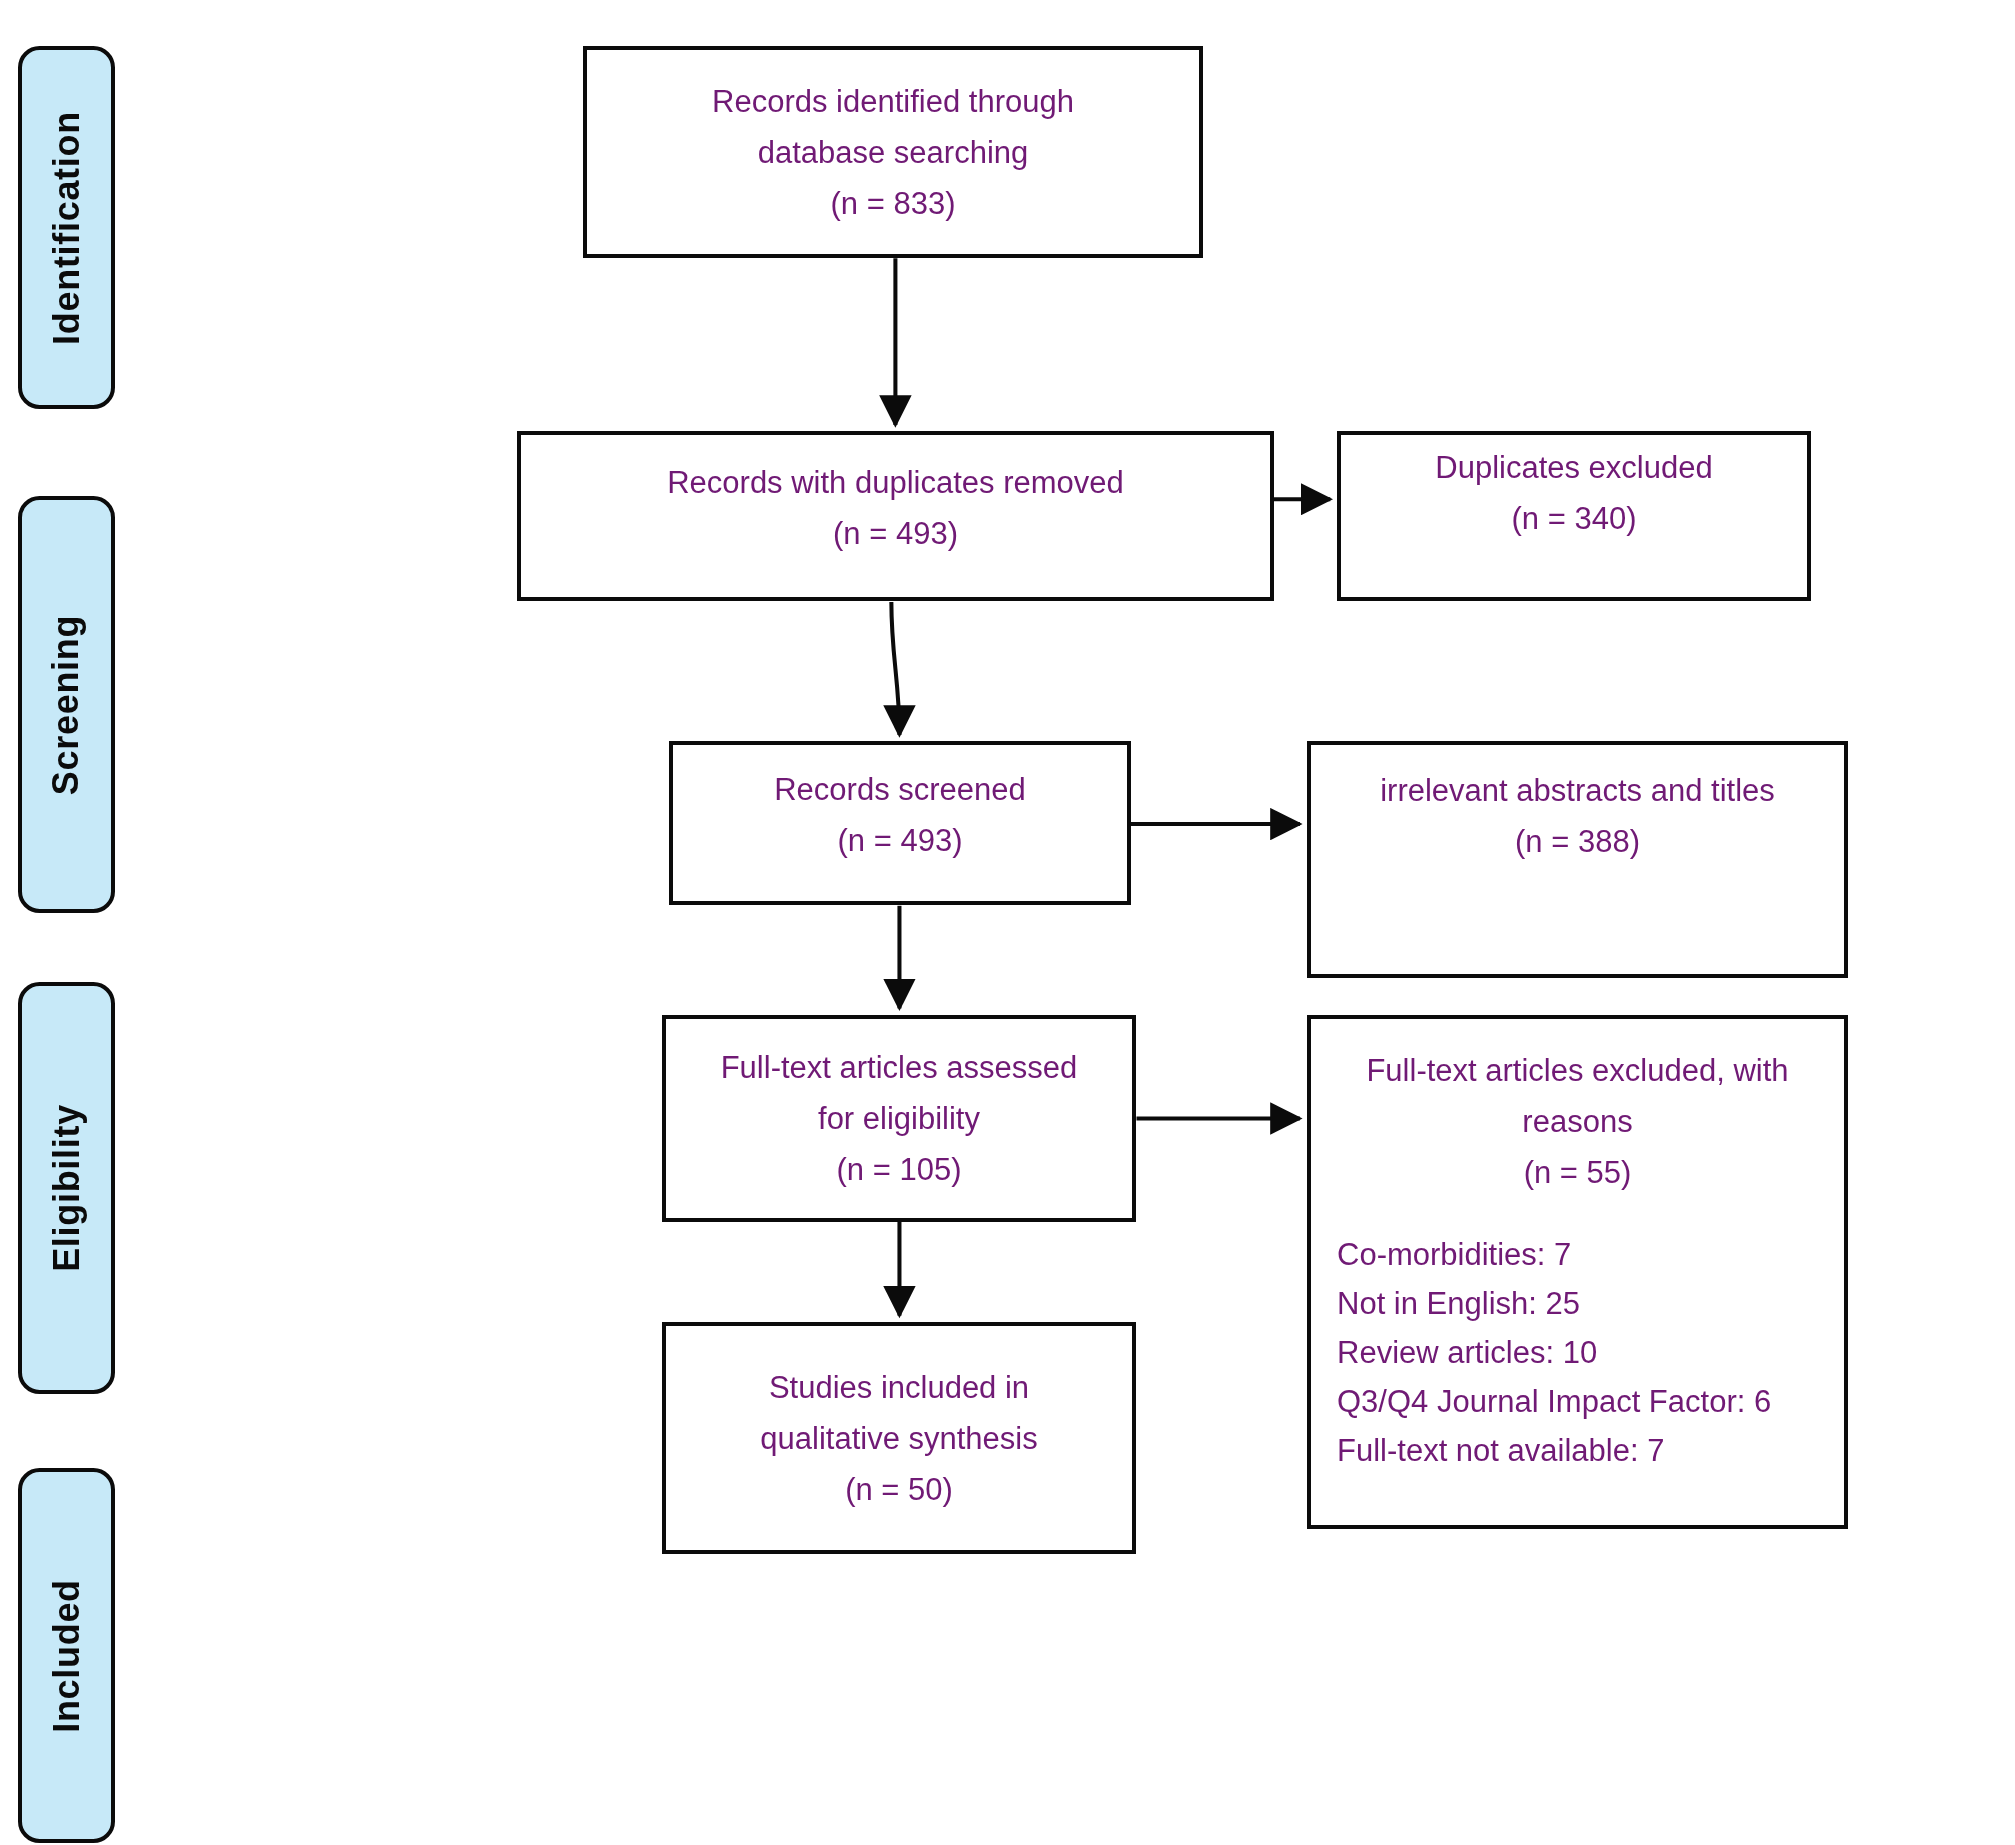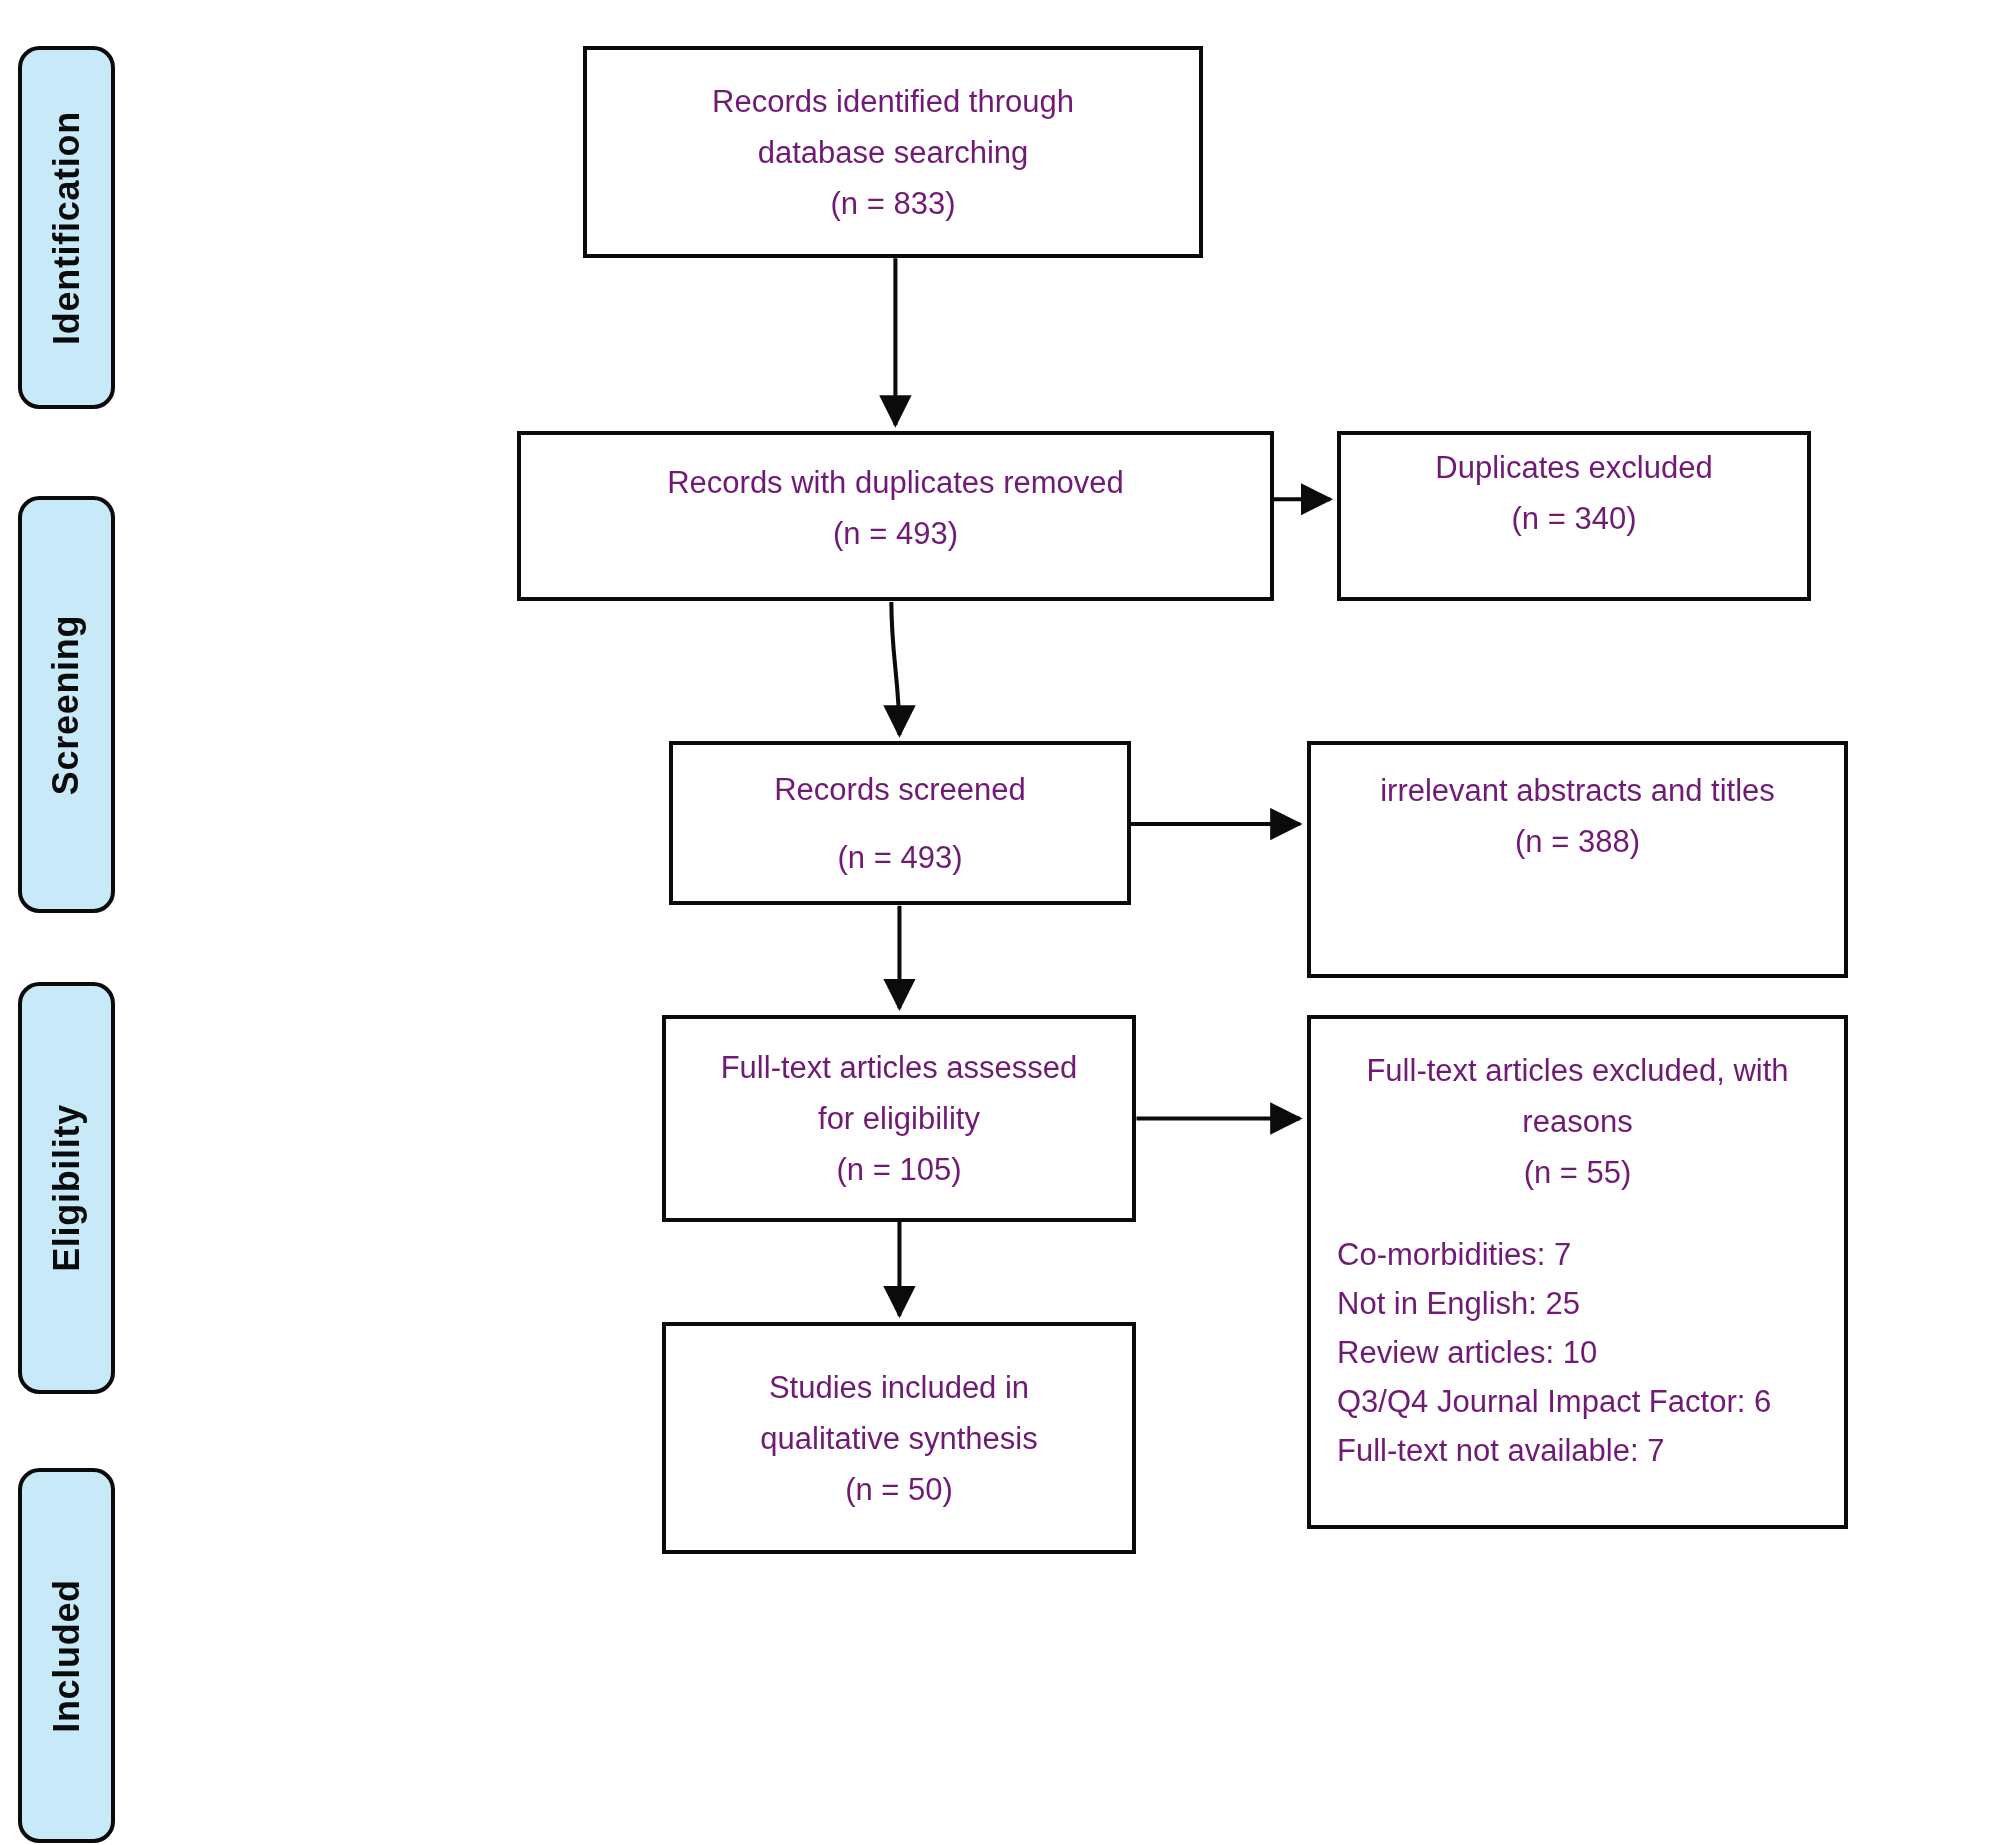--- a/index.html
+++ b/index.html
@@ -53,21 +53,21 @@
 
   <div class="fbox top" style="left:517px;top:431px;width:757px;height:170px;padding-top:21.6px;">
     <div>Records with duplicates removed</div>
     <div>(n = 493)</div>
   </div>
   <div class="fbox top" style="left:1337px;top:431px;width:474px;height:170px;padding-top:7px;">
     <div>Duplicates excluded</div>
     <div>(n = 340)</div>
   </div>
 
-  <div class="fbox top" style="left:669px;top:741px;width:462px;height:164px;padding-top:19px;gap:17px;">
+  <div class="fbox top" style="left:669px;top:741px;width:462px;height:164px;padding-top:19px;">
     <div>Records screened</div>
     <div>(n = 493)</div>
   </div>
   <div class="fbox top" style="left:1307px;top:741px;width:541px;height:237px;padding-top:20px;">
     <div>irrelevant abstracts and titles</div>
     <div>(n = 388)</div>
   </div>
 
   <div class="fbox center" style="left:662px;top:1015px;width:474px;height:207px;">
     <div>Full-text articles assessed</div>

